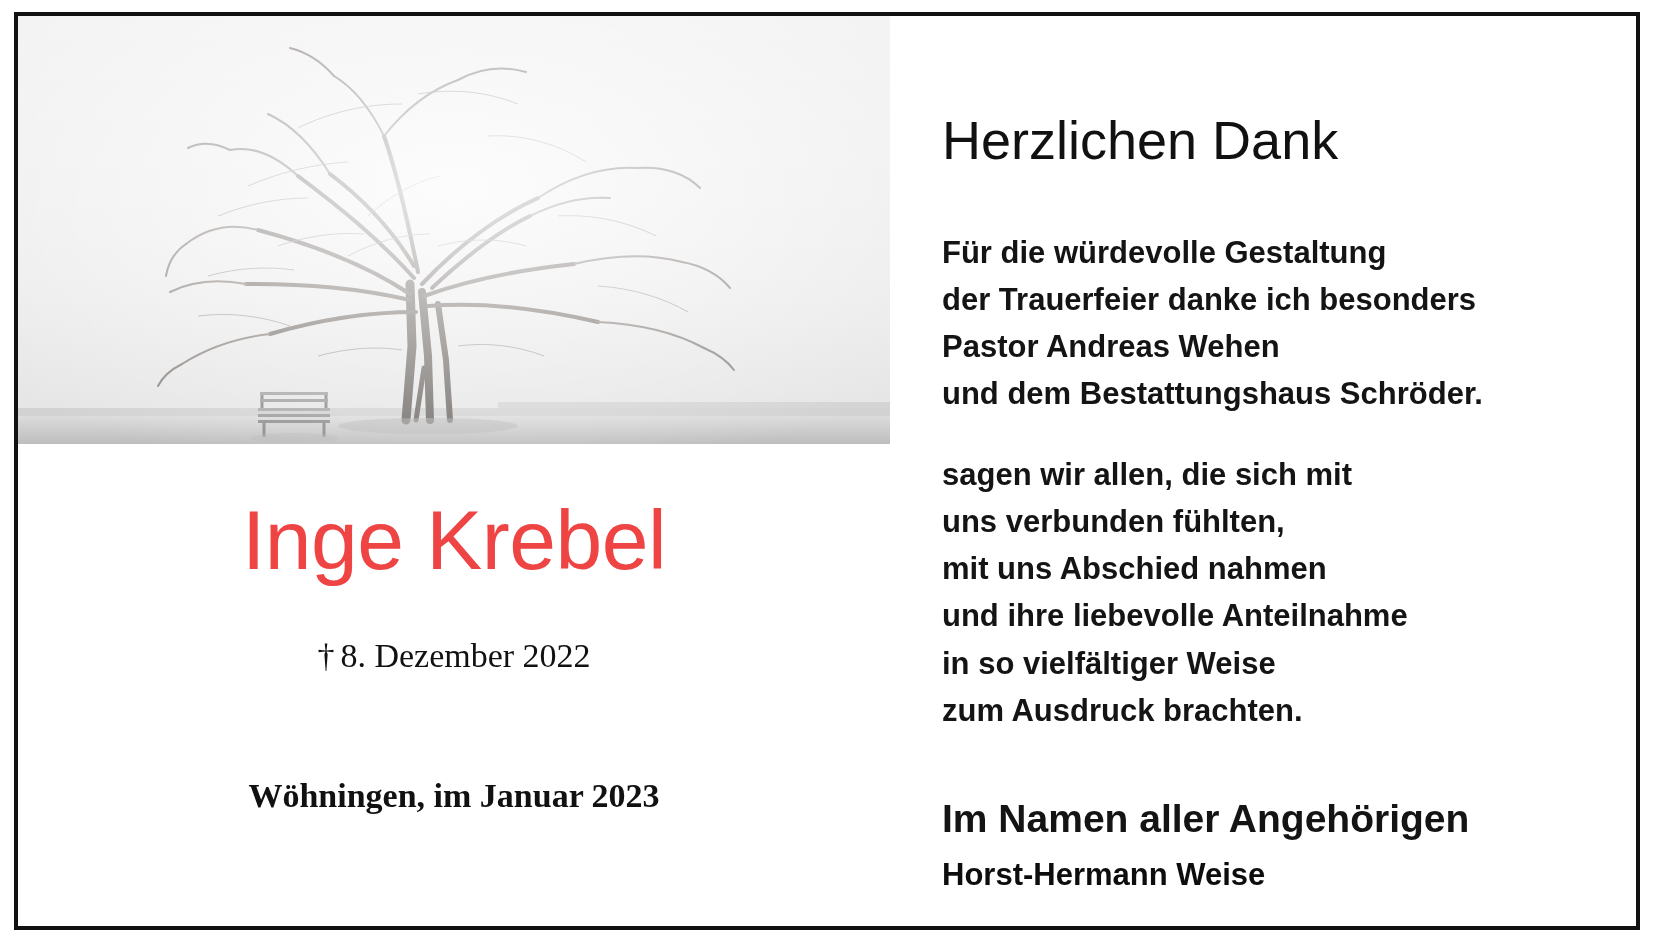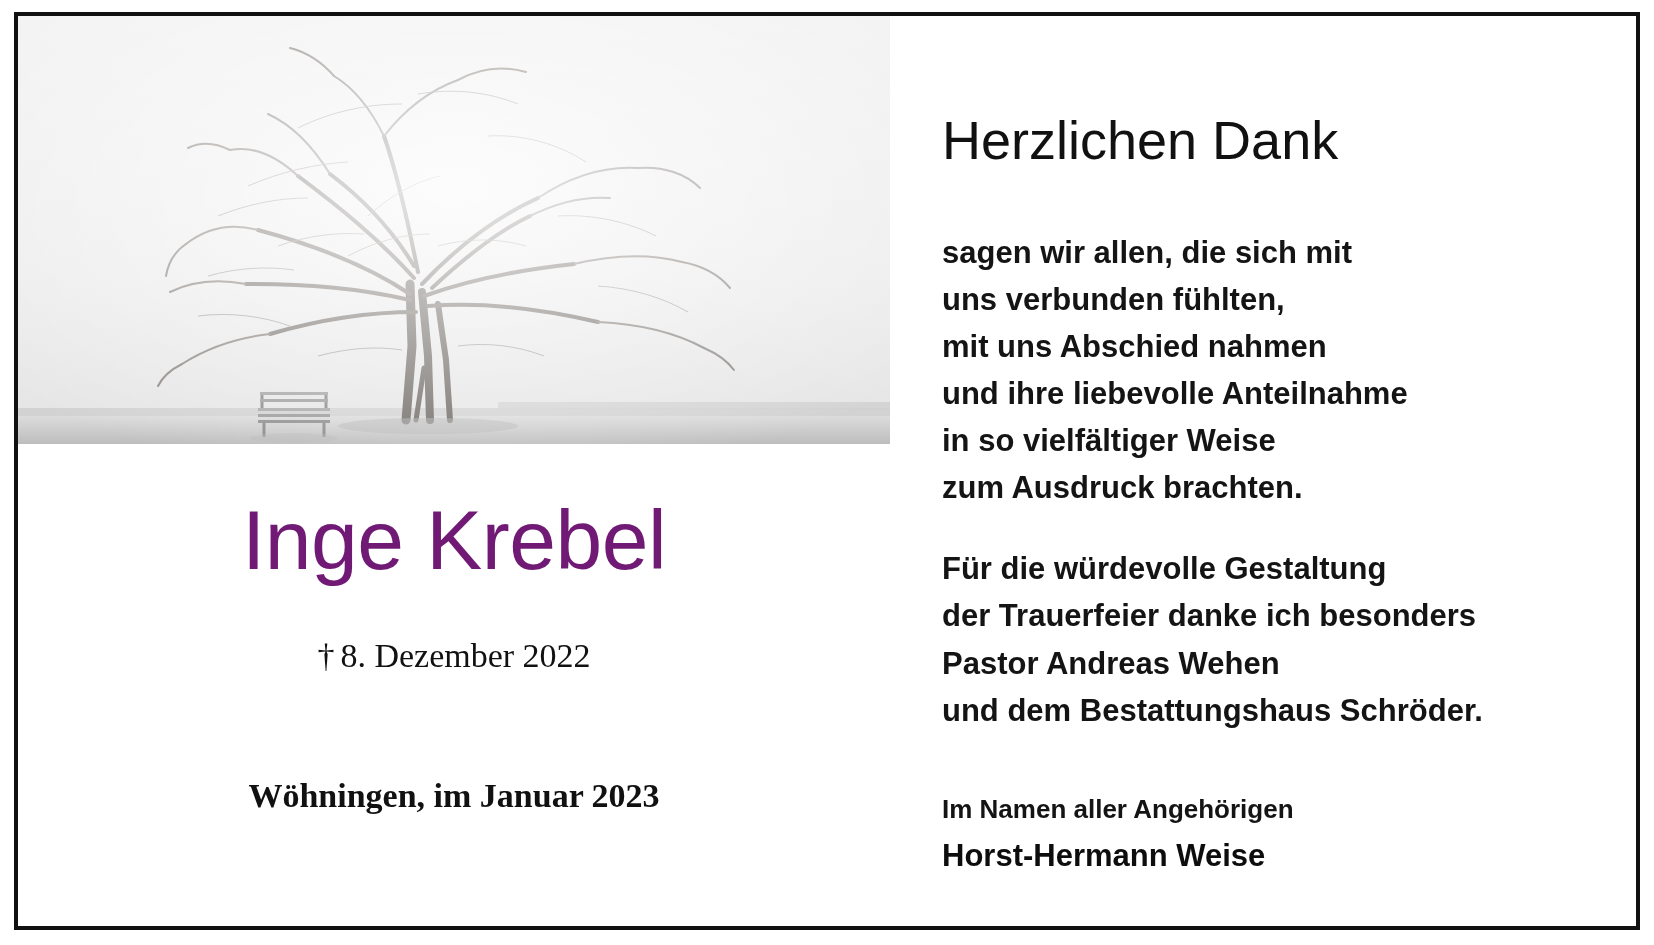--- a/index.html
+++ b/index.html
@@ -53,21 +53,21 @@
   .deceased-name {
     position: absolute;
     left: 0;
     right: 0;
     top: 482px;
     text-align: center;
     font-size: 84px;
     line-height: 1;
     font-weight: 400;
     letter-spacing: -0.5px;
-    color: #701a75;
+    color: #ef4444;
     font-family: "Liberation Sans", sans-serif;
   }
 
   .death-date {
     position: absolute;
     left: 0;
     right: 0;
     top: 620px;
     text-align: center;
     font-size: 34px;
@@ -119,21 +119,21 @@
     white-space: pre-line;
   }
   .para.sans-light {
     font-weight: 600;
   }
 
   .closing-block {
     margin-top: 56px;
   }
   .closing-line {
-    font-size: 26px;
+    font-size: 39px;
     line-height: 1.5;
     font-weight: 600;
     color: #141414;
   }
   .signature {
     font-size: 31px;
     line-height: 1.5;
     font-weight: 700;
     color: #0d0d0d;
     margin-top: 4px;
@@ -254,31 +254,31 @@
     <div class="death-date">
       <span class="dagger">†</span><span>8. Dezember 2022</span>
     </div>
 
     <div class="place-date">Wöhningen, im Januar 2023</div>
   </div>
 
   <div class="right-col">
     <h1 class="thanks-heading">Herzlichen Dank</h1>
 
+    <p class="para sans-light">Für die würdevolle Gestaltung
+der Trauerfeier danke ich besonders
+Pastor Andreas Wehen
+und dem Bestattungshaus Schröder.</p>
+
     <p class="para sans-light">sagen wir allen, die sich mit
 uns verbunden fühlten,
 mit uns Abschied nahmen
 und ihre liebevolle Anteilnahme
 in so vielfältiger Weise
 zum Ausdruck brachten.</p>
 
-    <p class="para sans-light">Für die würdevolle Gestaltung
-der Trauerfeier danke ich besonders
-Pastor Andreas Wehen
-und dem Bestattungshaus Schröder.</p>
-
     <div class="closing-block">
       <div class="closing-line">Im Namen aller Angehörigen</div>
       <div class="signature">Horst-Hermann Weise</div>
     </div>
   </div>
 
 </div>
 
 </body></html>

